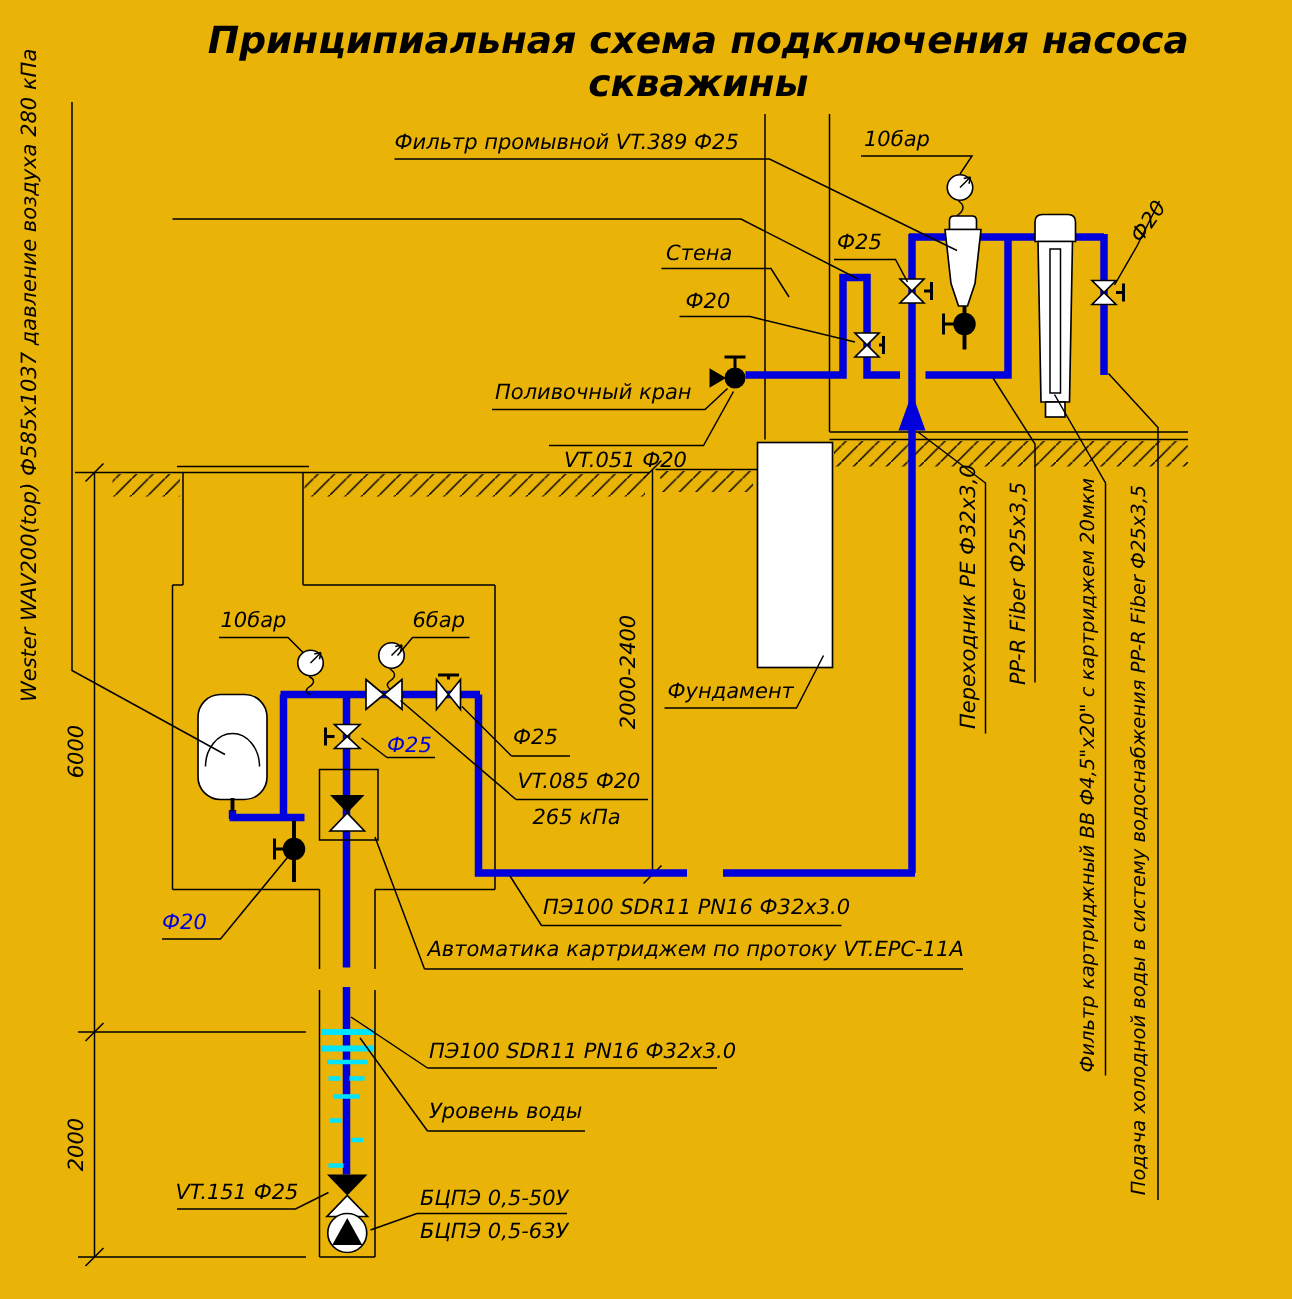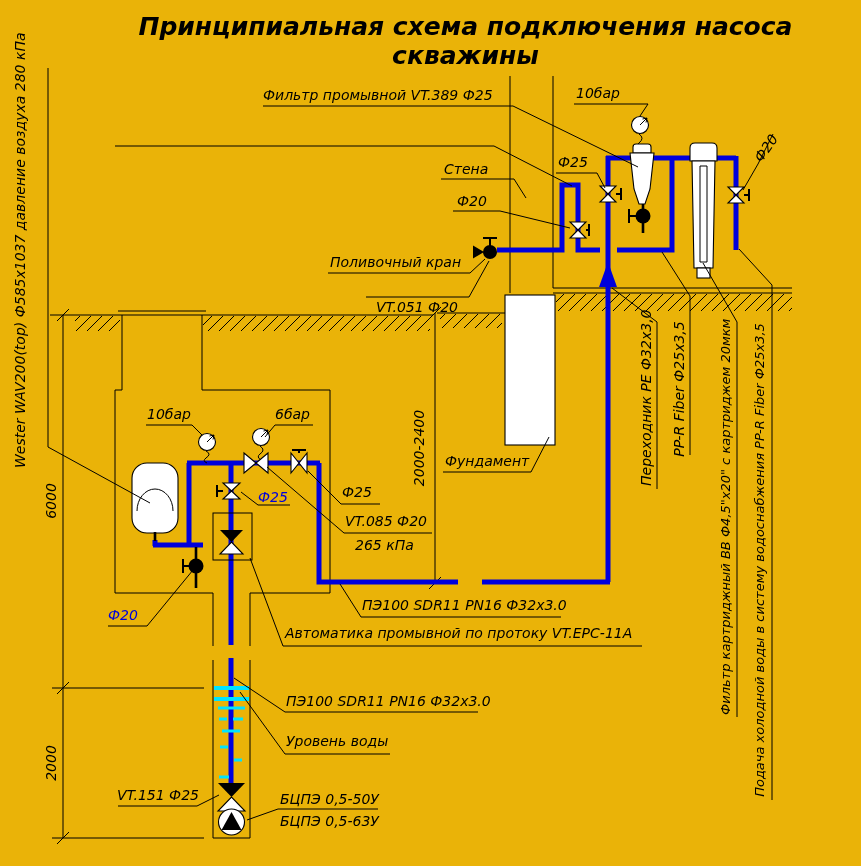--- a/index.html
+++ b/index.html
@@ -238,21 +238,21 @@
 
   <div class="lbl" style="left:147px; top:404px;">10бар</div>
   <div class="lbl" style="left:275px; top:404px;">6бар</div>
   <div class="lbl bluetxt" style="left:258px; top:487px;">Ф25</div>
   <div class="lbl" style="left:342px; top:482px;">Ф25</div>
   <div class="lbl" style="left:345px; top:511px;">VT.085 Ф20</div>
   <div class="lbl" style="left:355px; top:535px;">265 кПа</div>
   <div class="lbl bluetxt" style="left:108px; top:605px;">Ф20</div>
 
   <div class="lbl" style="left:362px; top:595px;">ПЭ100 SDR11 PN16 Ф32х3.0</div>
-  <div class="lbl" style="left:285px; top:623px;">Автоматика промывной по протоку VT.EPC-11A</div>
+  <div class="lbl" style="left:285px; top:623px;">Автоматика картриджем по протоку VT.EPC-11A</div>
   <div class="lbl" style="left:286px; top:691px;">ПЭ100 SDR11 PN16 Ф32х3.0</div>
   <div class="lbl" style="left:286px; top:731px;">Уровень воды</div>
   <div class="lbl" style="left:117px; top:785px;">VT.151 Ф25</div>
   <div class="lbl" style="left:280px; top:789px;">БЦПЭ 0,5-50У</div>
   <div class="lbl" style="left:280px; top:811px;font-style:italic;">БЦПЭ 0,5-63У</div>
 
   <div class="lbl rot" style="left:379px; top:438px; width:80px;">2000-2400</div>
   <div class="lbl rot" style="left:26px;  top:491px; width:50px;">6000</div>
   <div class="lbl rot" style="left:26px;  top:753px; width:50px;">2000</div>
 

